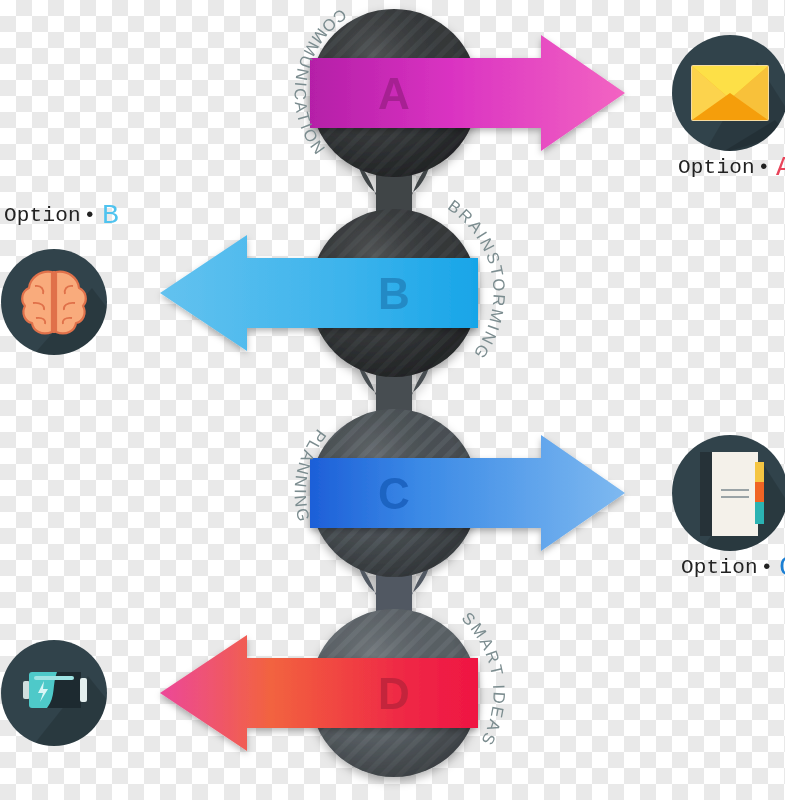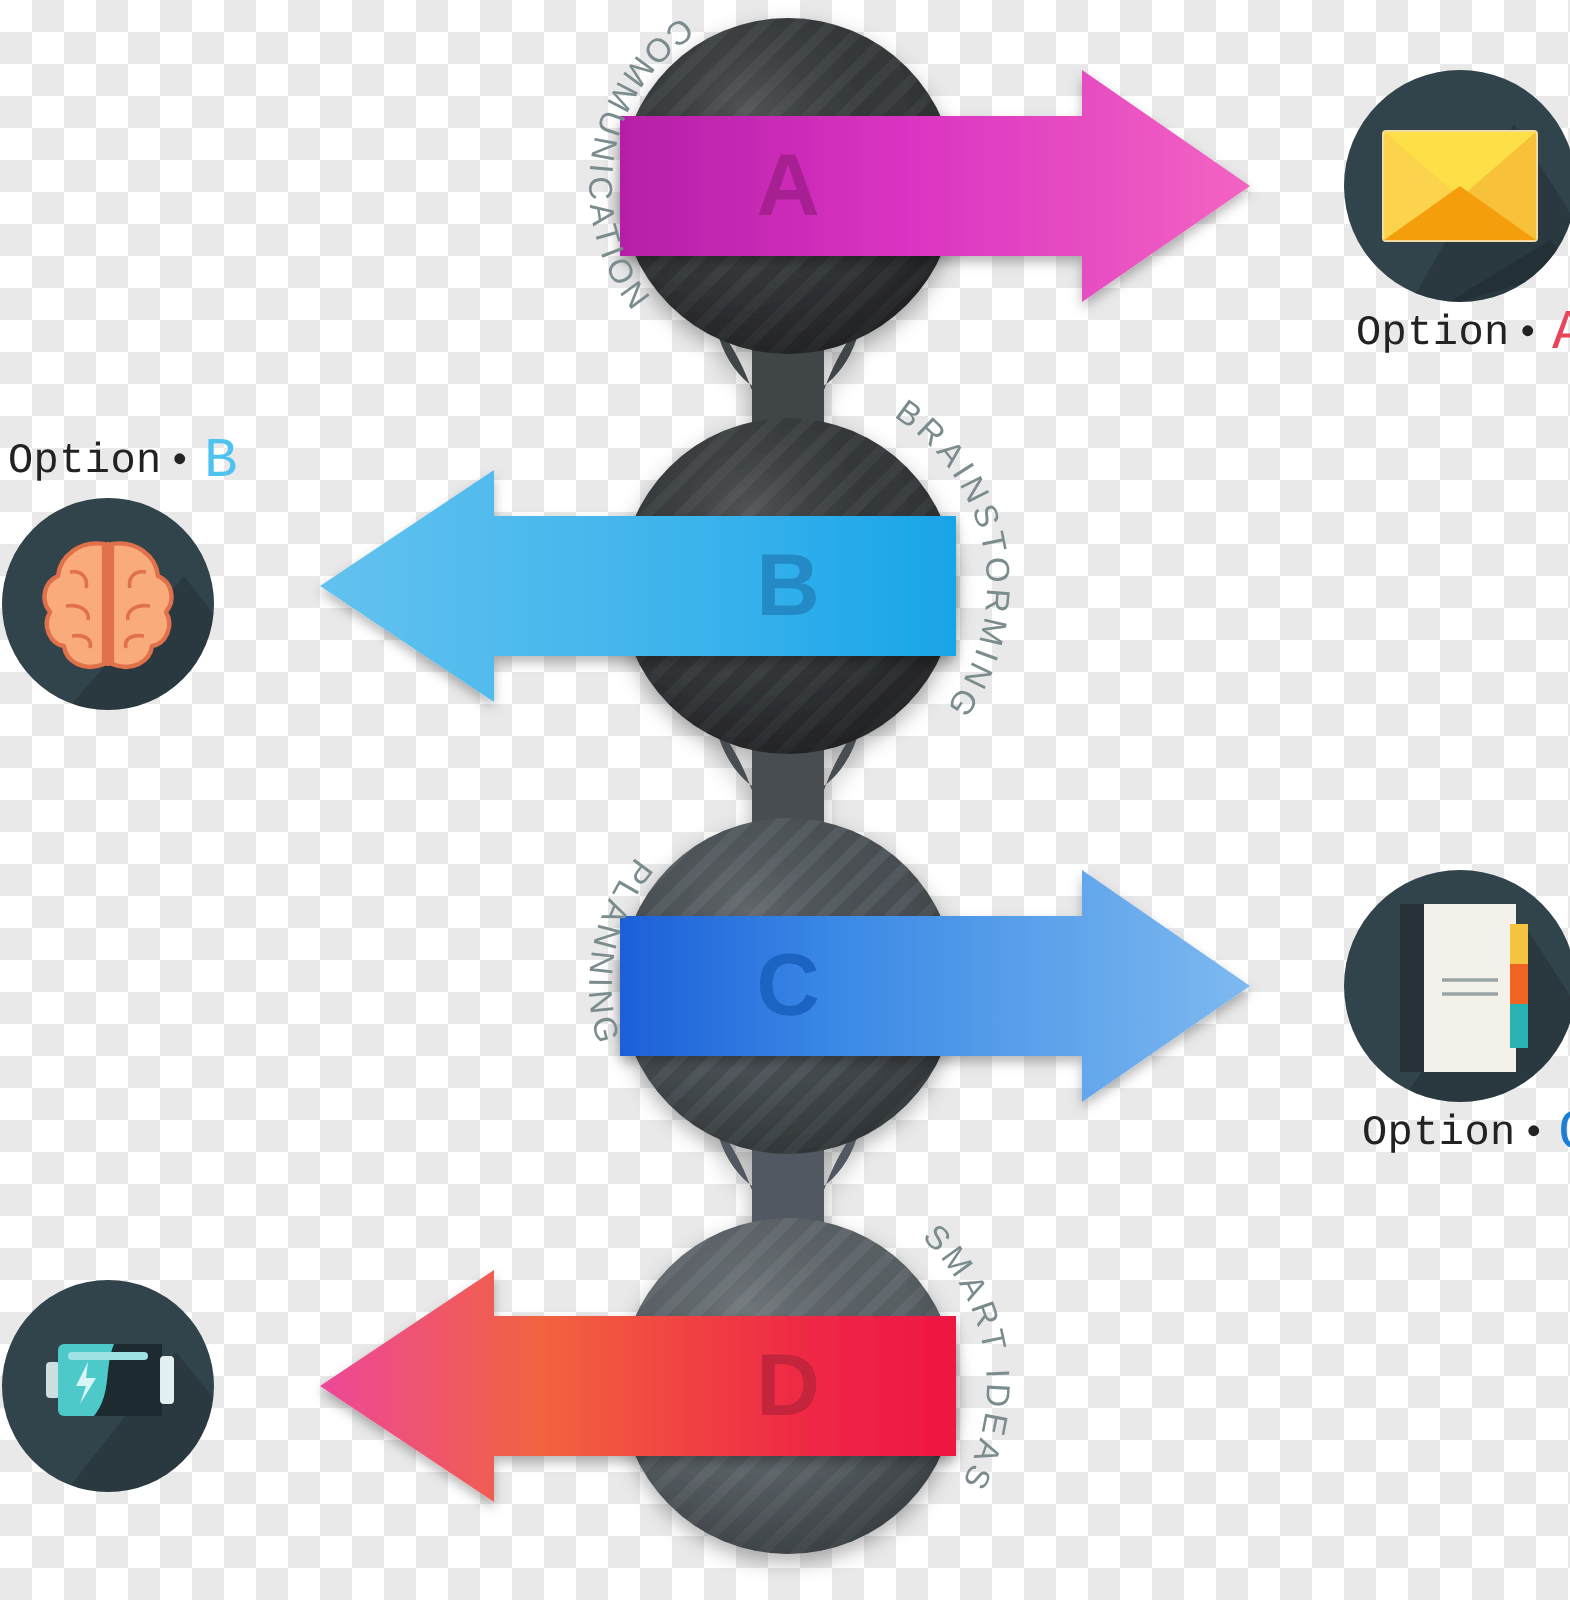--- a/index.html
+++ b/index.html
@@ -276,21 +276,21 @@
         <rect x="34" y="676" width="40" height="4" rx="2" fill="#9fe4e4"></rect>
         <path d="M44,681 L38,693 L43,693 L40,702 L48,689 L43,689 Z" fill="#d9f6f6"></path>
       </g>
     </g>
   </svg>
 
   <div class="opt-label" style="left:678px; top:150px;">
     <span>Option</span><span class="dot">•</span><span class="ltr" style="color:#e8445a;">A</span>
   </div>
 
-  <div class="opt-label" style="left:4px; top:214px;">
+  <div class="opt-label" style="left:4px; top:198px;">
     <span>Option</span><span class="dot">•</span><span class="ltr" style="color:#4fc3ef;">B</span>
   </div>
 
   <div class="opt-label" style="left:681px; top:550px;">
     <span>Option</span><span class="dot">•</span><span class="ltr" style="color:#1b7fd4;">C</span>
   </div>
 
 
 </div>
 

